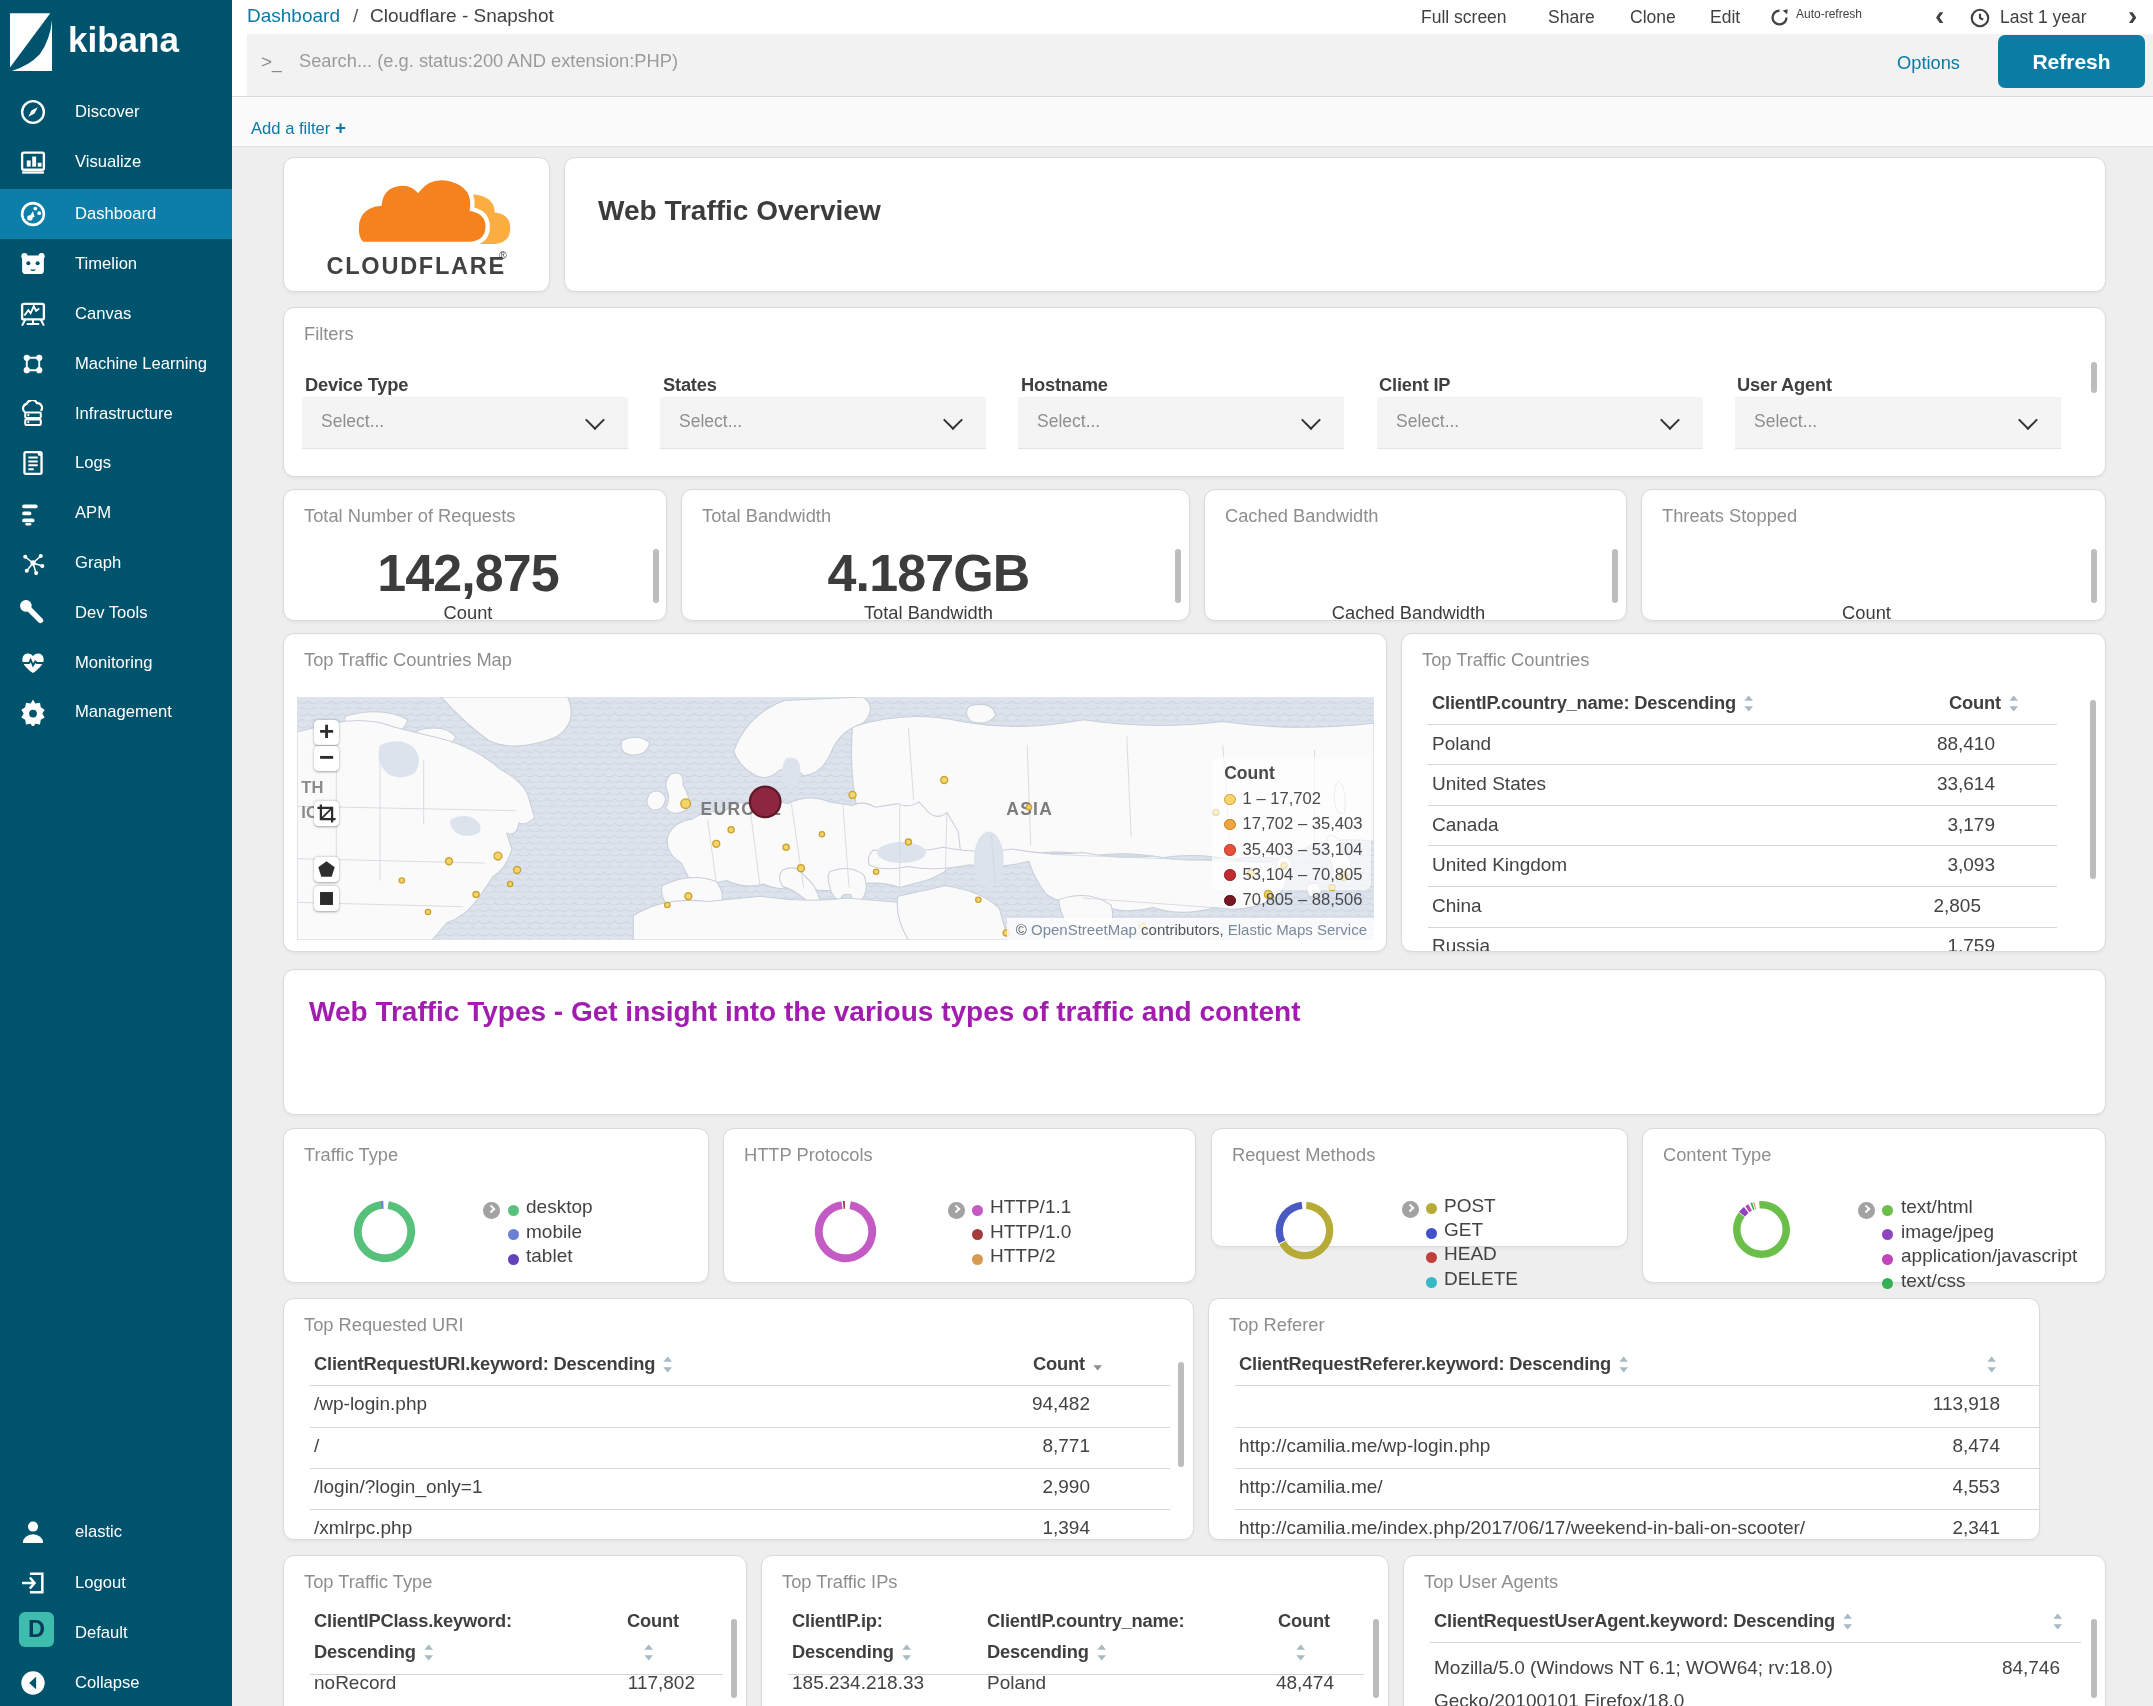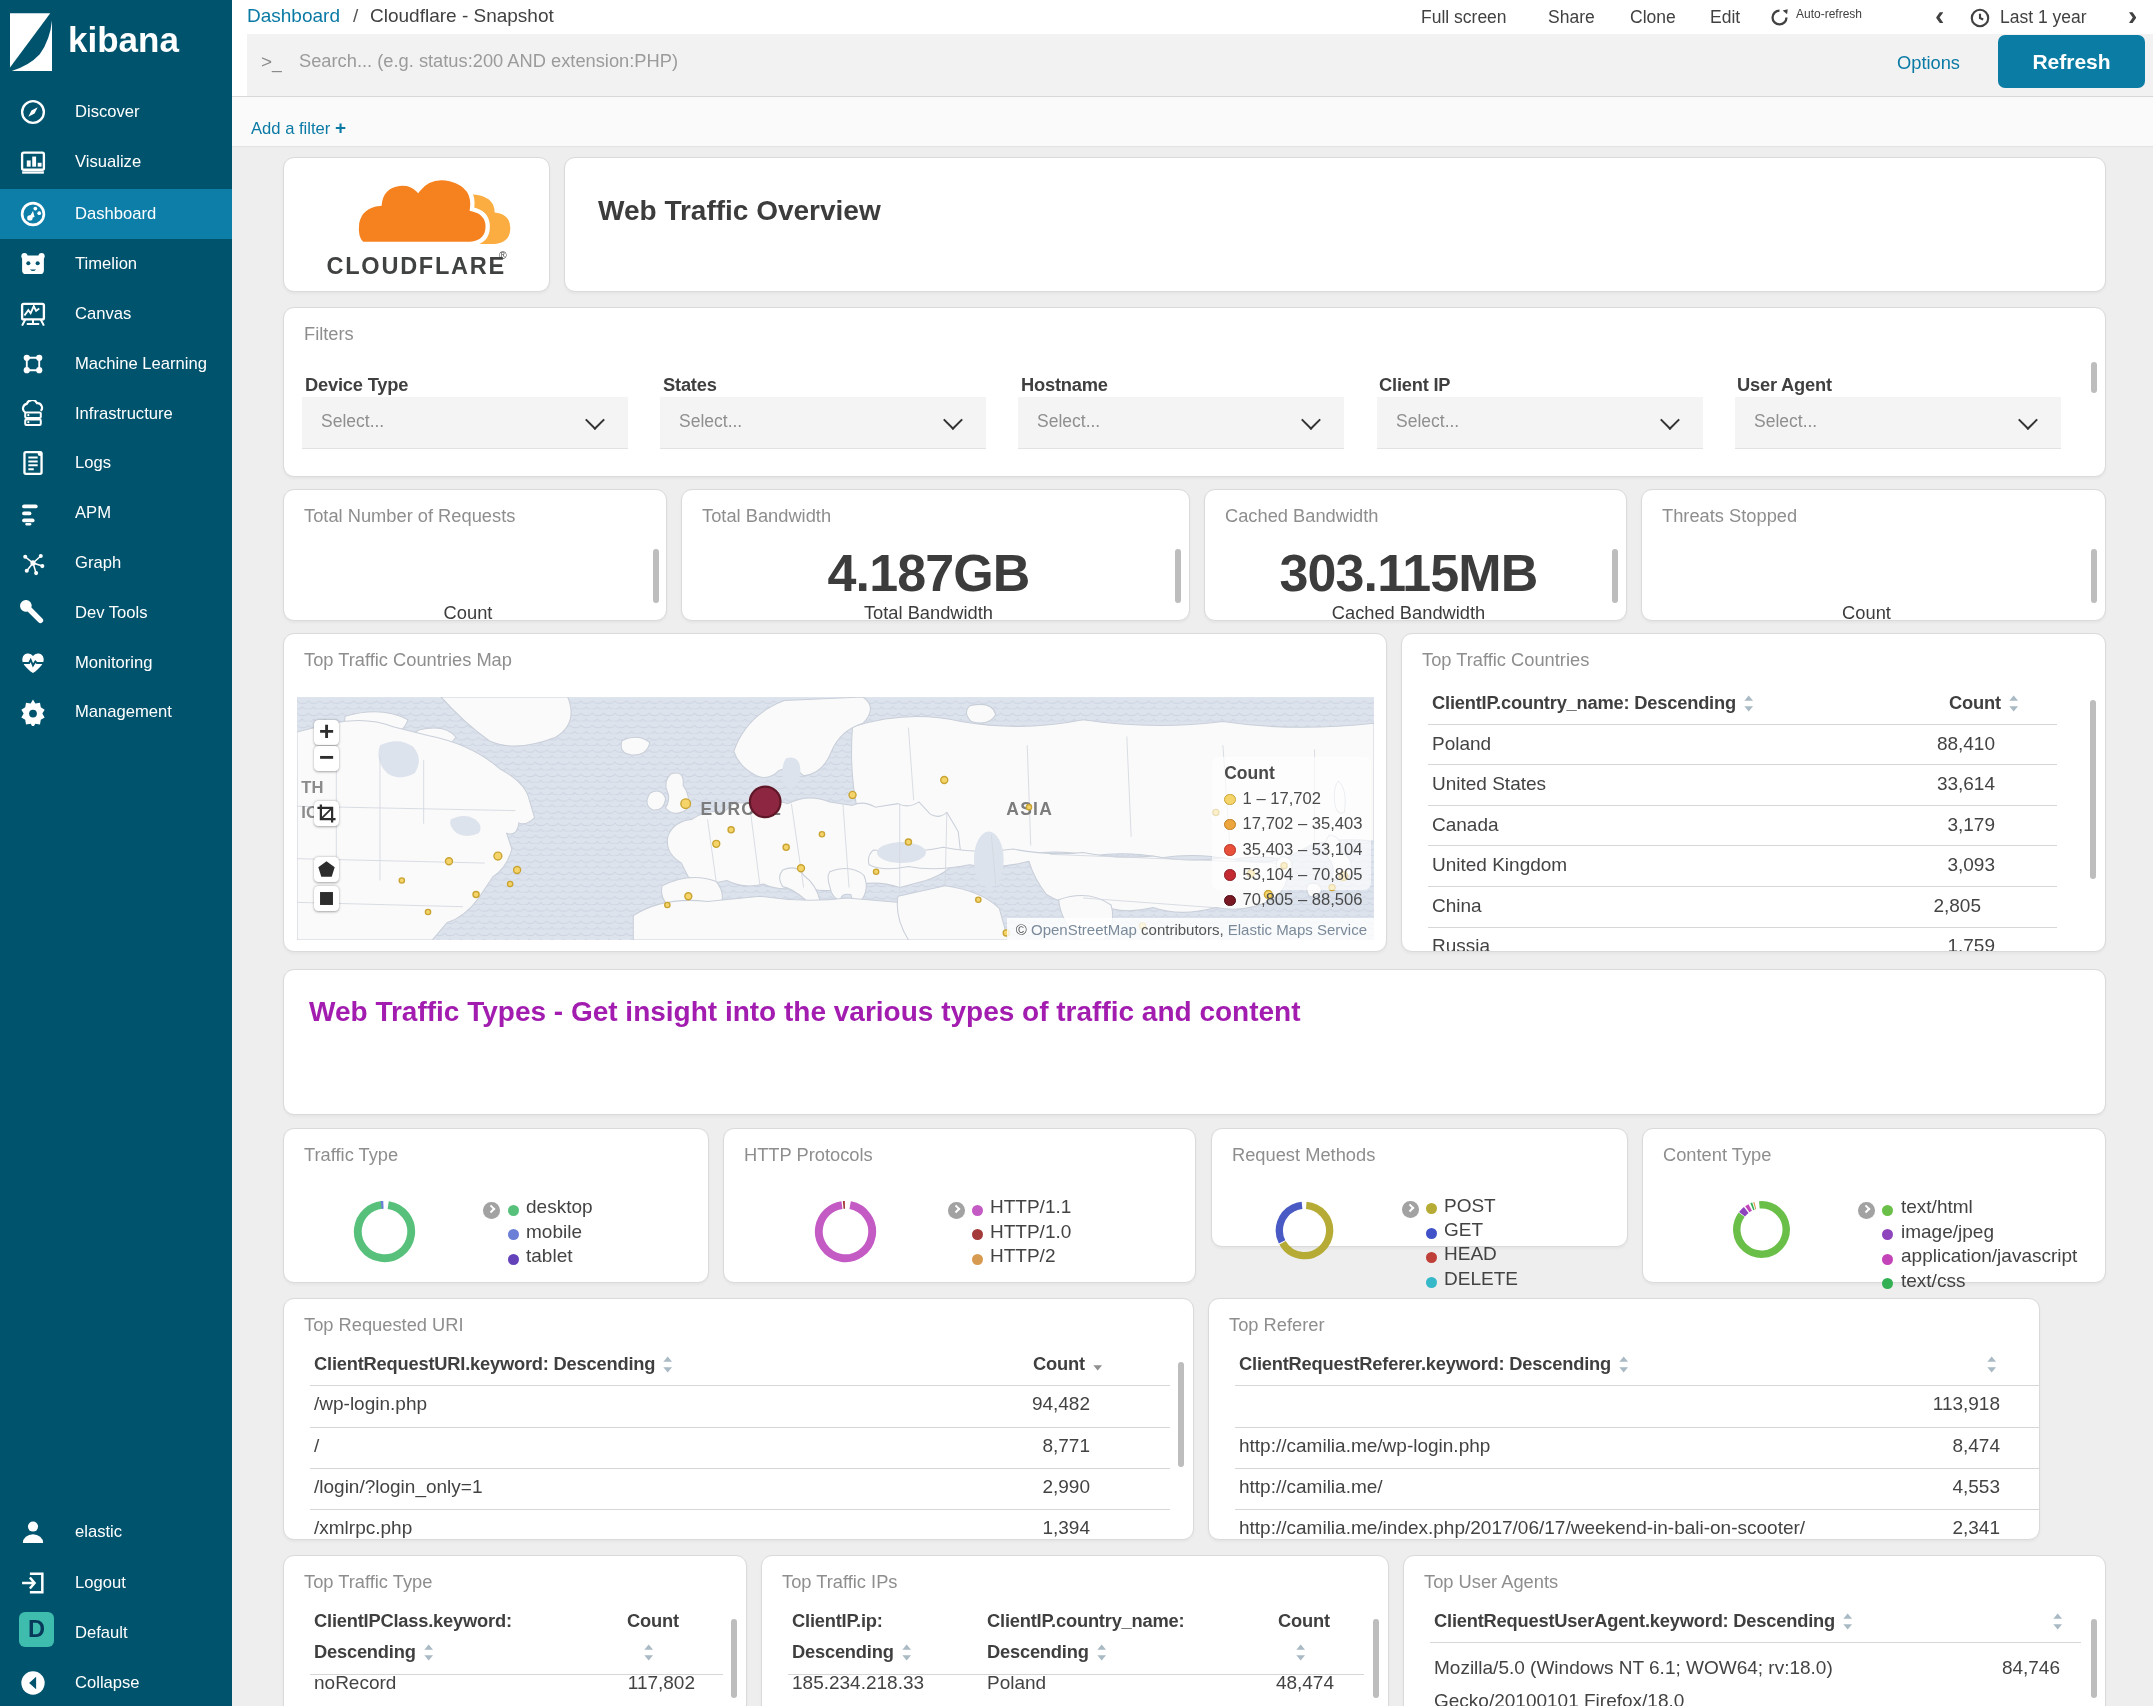--- a/index.html
+++ b/index.html
@@ -244,32 +244,32 @@
     <div class="hdrtxt" style="left:1453px;top:66px">User Agent</div>
   </div>
   <div class="selbox abs" style="left:302px;top:397px"></div>
   <div class="selbox abs" style="left:660px;top:397px"></div>
   <div class="selbox abs" style="left:1018px;top:397px"></div>
   <div class="selbox abs" style="left:1377px;top:397px"></div>
   <div class="selbox abs" style="left:1735px;top:397px"></div>
 
   <div class="panel" style="left:283px;top:489px;width:384px;height:132px">
     <div class="ptitle" style="left:20px;top:15px">Total Number of Requests</div>
+    <div class="abs metricnum" style="top:56px">142,875</div>
     <div class="abs metriclbl" style="top:112px">Count</div>
     <div class="vscroll" style="left:369px;top:59px;height:54px"></div>
   </div>
   <div class="panel" style="left:681px;top:489px;width:509px;height:132px">
     <div class="ptitle" style="left:20px;top:15px">Total Bandwidth</div>
     <div class="abs metricnum" style="top:56px">4.187GB</div>
     <div class="abs metriclbl" style="top:112px">Total Bandwidth</div>
     <div class="vscroll" style="left:493px;top:59px;height:54px"></div>
   </div>
   <div class="panel" style="left:1204px;top:489px;width:423px;height:132px">
     <div class="ptitle" style="left:20px;top:15px">Cached Bandwidth</div>
-    <div class="abs metricnum" style="top:56px">303.115MB</div>
     <div class="abs metriclbl" style="top:112px">Cached Bandwidth</div>
     <div class="vscroll" style="left:407px;top:59px;height:54px"></div>
   </div>
   <div class="panel" style="left:1641px;top:489px;width:465px;height:132px">
     <div class="ptitle" style="left:20px;top:15px">Threats Stopped</div>
     <div class="abs metriclbl" style="top:112px">Count</div>
     <div class="vscroll" style="left:449px;top:59px;height:54px"></div>
   </div>
 
   <div class="panel" style="left:283px;top:633px;width:1104px;height:319px;overflow:hidden">

